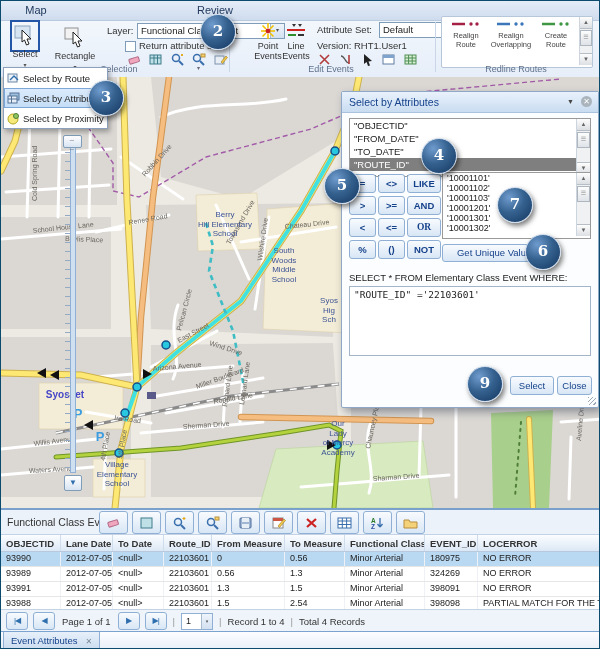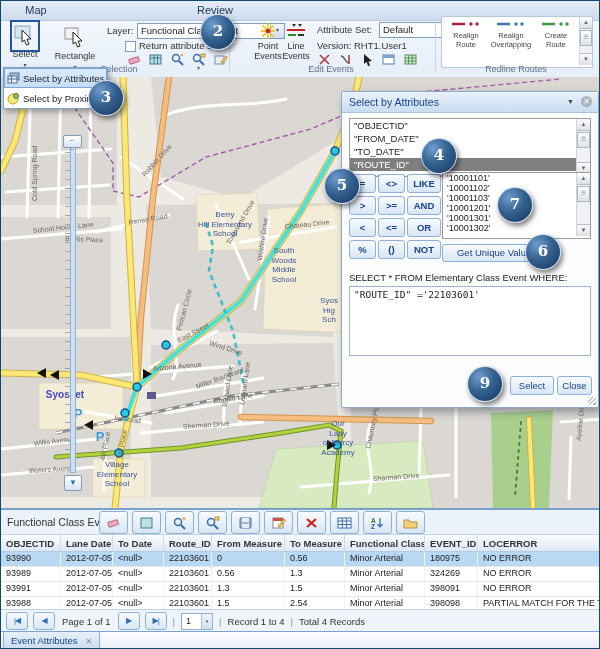--- a/index.html
+++ b/index.html
@@ -424,20 +424,27 @@
     
     <div id="zoom-slider">
       <div id="zs-ticks"></div>
       <div id="zs-track"></div>
       <div id="zs-handle">─<br>─</div>
       <div id="zs-down">▼</div>
     </div>
   </div>
 
   <div id="select-menu">
+    <div class="menu-item">
+      <svg width="13" height="13">
+          <rect x="1" y="2" width="9" height="8" fill="#eef3f8" stroke="#6a85a5"></rect>
+          <path d="M3 8 L7 4 L11 8" stroke="#2f6fae" fill="none" stroke-width="1.4"></path>
+        </svg>
+      <span>Select by Route</span>
+    </div>
     <div class="menu-item hl">
       <svg width="13" height="13">
           <rect x="3" y="1" width="9" height="7" fill="#9fc0dd" stroke="#557399"></rect>
           <rect x="1" y="4" width="9" height="7" fill="#e8eef5" stroke="#557399"></rect>
           <path d="M1 7 H10 M4.5 4 V11" stroke="#557399"></path>
         </svg>
       <span>Select by Attributes</span>
     </div>
     <div class="menu-item">
       <svg width="13" height="13">
@@ -470,21 +477,21 @@
     </div>
     <div id="operator-grid">
         <div class="btn op" style="left: 0px; top: 0px; width: 25px;">=</div>
         <div class="btn op" style="left: 29px; top: 0px; width: 25px;">&lt;&gt;</div>
         <div class="btn op" style="left: 58px; top: 0px; width: 32px;">LIKE</div>
         <div class="btn op" style="left: 0px; top: 22px; width: 25px;">&gt;</div>
         <div class="btn op" style="left: 29px; top: 22px; width: 25px;">&gt;=</div>
         <div class="btn op" style="left: 58px; top: 22px; width: 32px;">AND</div>
         <div class="btn op" style="left: 0px; top: 44px; width: 25px;">&lt;</div>
         <div class="btn op" style="left: 29px; top: 44px; width: 25px;">&lt;=</div>
-        <div class="btn op" style="left: 58px; top: 44px; width: 32px;">OR</div>
+        <div class="btn op" style="left: 58px; top: 44px; width: 32px; font-family: Liberation Serif, serif;">OR</div>
         <div class="btn op" style="left: 0px; top: 66px; width: 25px;">%</div>
         <div class="btn op" style="left: 29px; top: 66px; width: 25px;">()</div>
         <div class="btn op" style="left: 58px; top: 66px; width: 32px;">NOT</div>
       </div>
     <div class="listbox" style="left:100px;top:80px;width:147px;height:65px;">
       <div style="margin-right:13px;">
           <div class="lb-row" style="padding: 0px 0px 0px 4px; font-size: 9px;">'10001101'</div>
           <div class="lb-row" style="padding: 0px 0px 0px 4px; font-size: 9px;">'10001102'</div>
           <div class="lb-row" style="padding: 0px 0px 0px 4px; font-size: 9px;">'10001103'</div>
           <div class="lb-row" style="padding: 0px 0px 0px 4px; font-size: 9px;">'10001201'</div>

